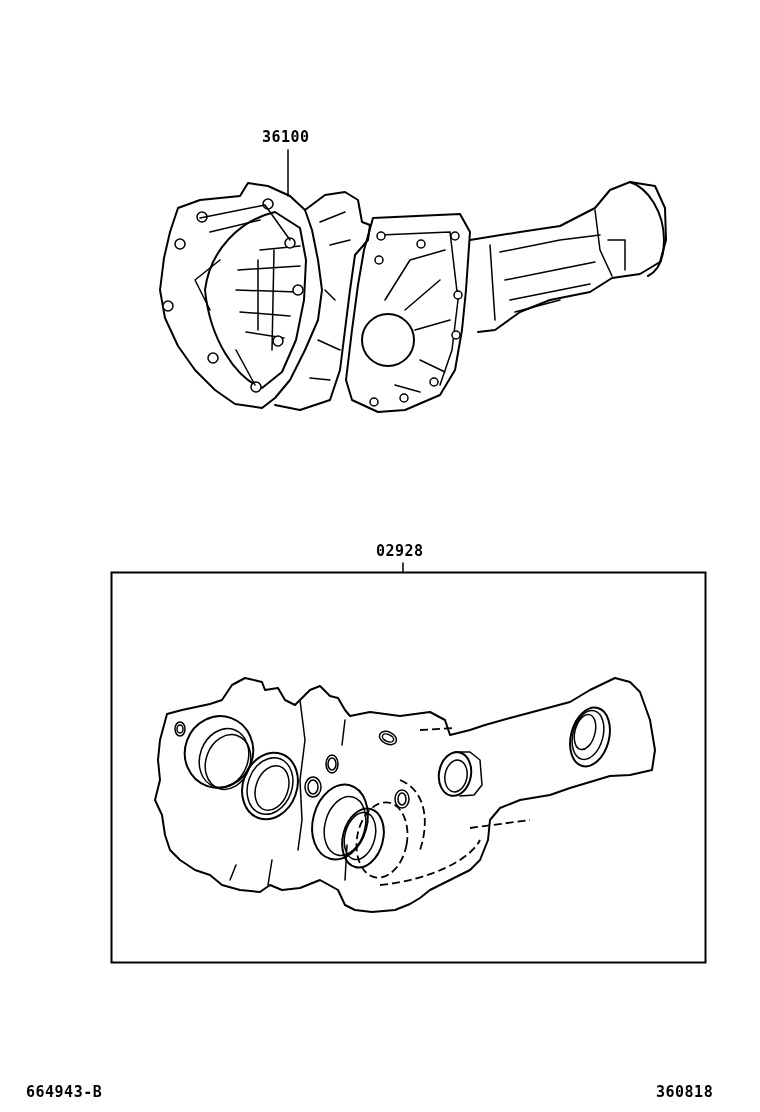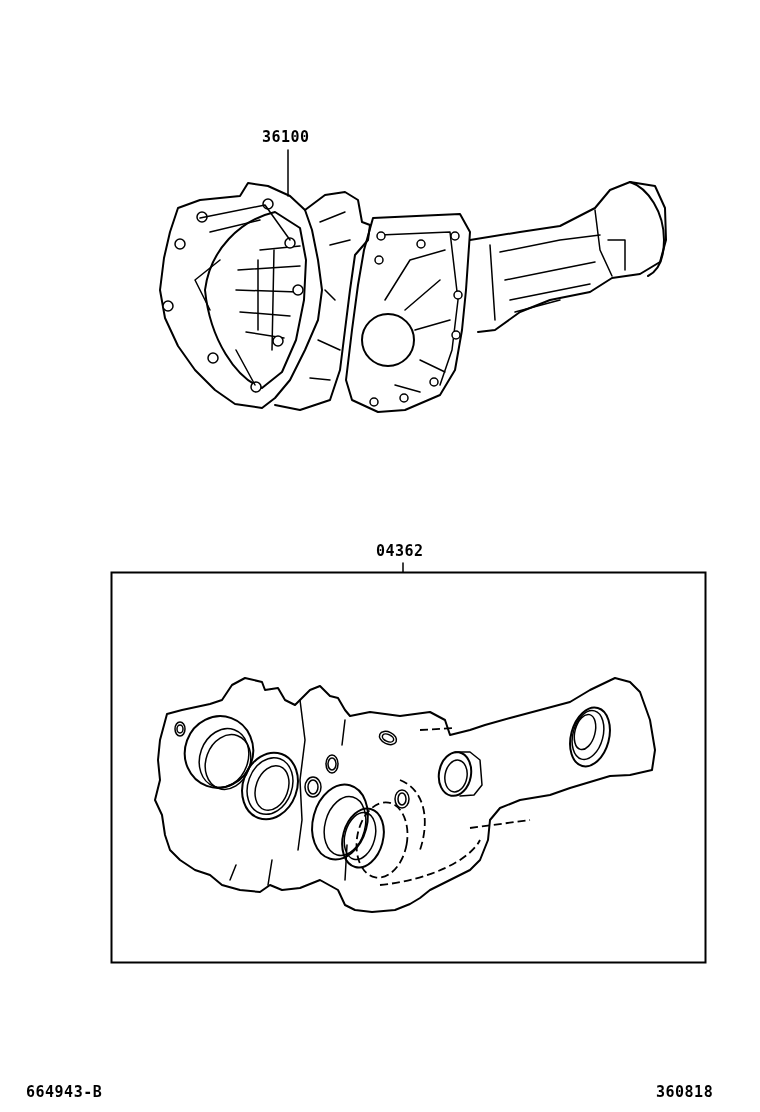--- a/index.html
+++ b/index.html
@@ -119,15 +119,15 @@
 
     <g>
       <ellipse class="ln" cx="590" cy="737" rx="19" ry="30" transform="rotate(15 590 737)"></ellipse>
       <ellipse class="thin" cx="588" cy="735" rx="15" ry="25" transform="rotate(15 588 735)"></ellipse>
       <ellipse class="thin" cx="585" cy="732" rx="10" ry="18" transform="rotate(15 585 732)"></ellipse>
     </g>
   </g>
 </svg>
 
 <div class="label" style="left:262px; top:130px;">36100</div>
-<div class="label" style="left:376px; top:544px;">04362</div>
+<div class="label" style="left:376px; top:544px;">02928</div>
 <div class="label" style="left:26px; top:1085px;">664943-B</div>
 <div class="label" style="left:656px; top:1085px;text-align:right;">360818</div>
 
 </body></html>

